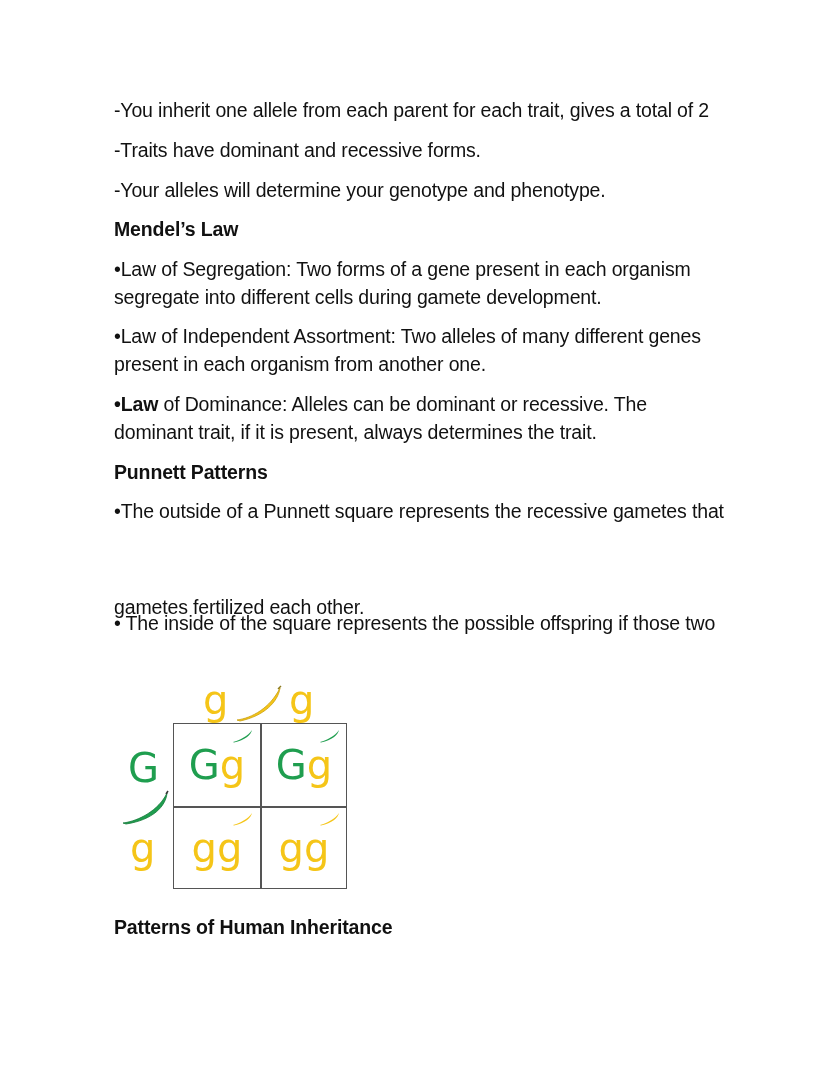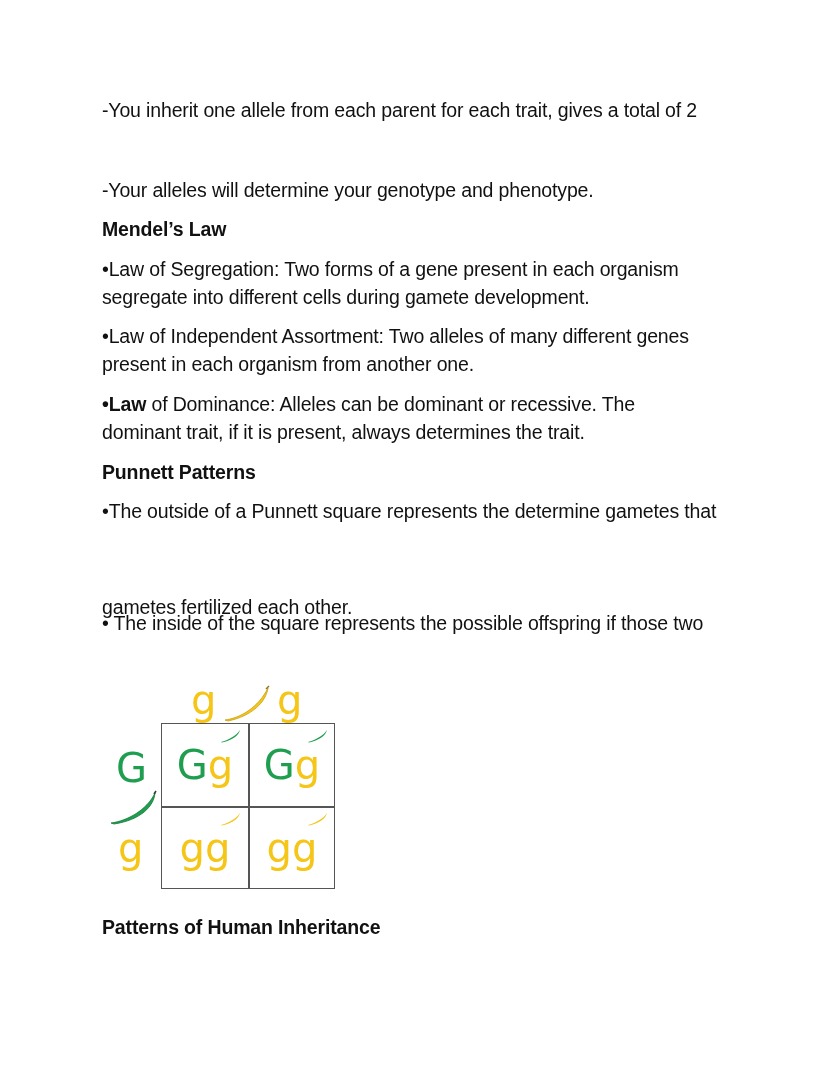--- a/index.html
+++ b/index.html
@@ -10,21 +10,21 @@
     body {
       width: 828px;
       height: 1071px;
       position: relative;
       overflow: hidden;
       font-family: "Liberation Sans", "DejaVu Sans", sans-serif;
       color: #111111;
     }
     .page {
       position: absolute;
-      left: 4px; top: 0;
+      left: 16px; top: 0;
       width: 684px; height: 1071px;
     }
     .line {
       position: absolute;
       left: 98px;
       font-size: 19.5px;
       line-height: 28px;
       white-space: nowrap;
       letter-spacing: -0.15px;
     }
@@ -89,36 +89,37 @@
     .pod {
       position: absolute;
     }
   </style>
 </head>
 <body>
 
 <div class="page">
 
   <div class="line" style="top:96px;">-You inherit one allele from each parent for each trait, gives a total of 2</div>
+  <div class="line" style="top:136px;">-Traits have dominant and recessive forms.</div>
   <div class="line" style="top:176px;">-Your alleles will determine your genotype and phenotype.</div>
 
   <div class="line heading" style="top:215px;">Mendel’s Law</div>
 
   <div class="line" style="top:255px;">•Law of Segregation: Two forms of a gene present in each organism</div>
   <div class="line" style="top:283px;">segregate into different cells during gamete development.</div>
 
   <div class="line" style="top:322px;">•Law of Independent Assortment: Two alleles of many different genes</div>
   <div class="line" style="top:350px;">present in each organism from another one.</div>
 
   <div class="line" style="top:390px;"><b>•</b><b>Law</b><span> of Dominance: Alleles can be dominant or recessive. The</span></div>
   <div class="line" style="top:418px;text-align:center;">dominant trait, if it is present, always determines the trait.</div>
 
   <div class="line heading" style="top:458px;">Punnett Patterns</div>
 
-  <div class="line" style="top:497px;">•The outside of a Punnett square represents the determine gametes that</div>
+  <div class="line" style="top:497px;">•The outside of a Punnett square represents the recessive gametes that</div>
 
   <div class="line" style="top:565px;margin-top:44px;">• The inside of the square represents the possible offspring if those two</div>
   <div class="line" style="top:593px;">gametes fertilized each other.</div>
 
   <div class="punnett">
 
     <div class="allele rec" style="left:87px; top:8px;">g</div>
     <div class="allele rec" style="left:173px; top:8px;">g</div>
 
     <svg class="pod" style="left:118px; top:12px;" width="50" height="40" viewBox="0 0 50 40">

